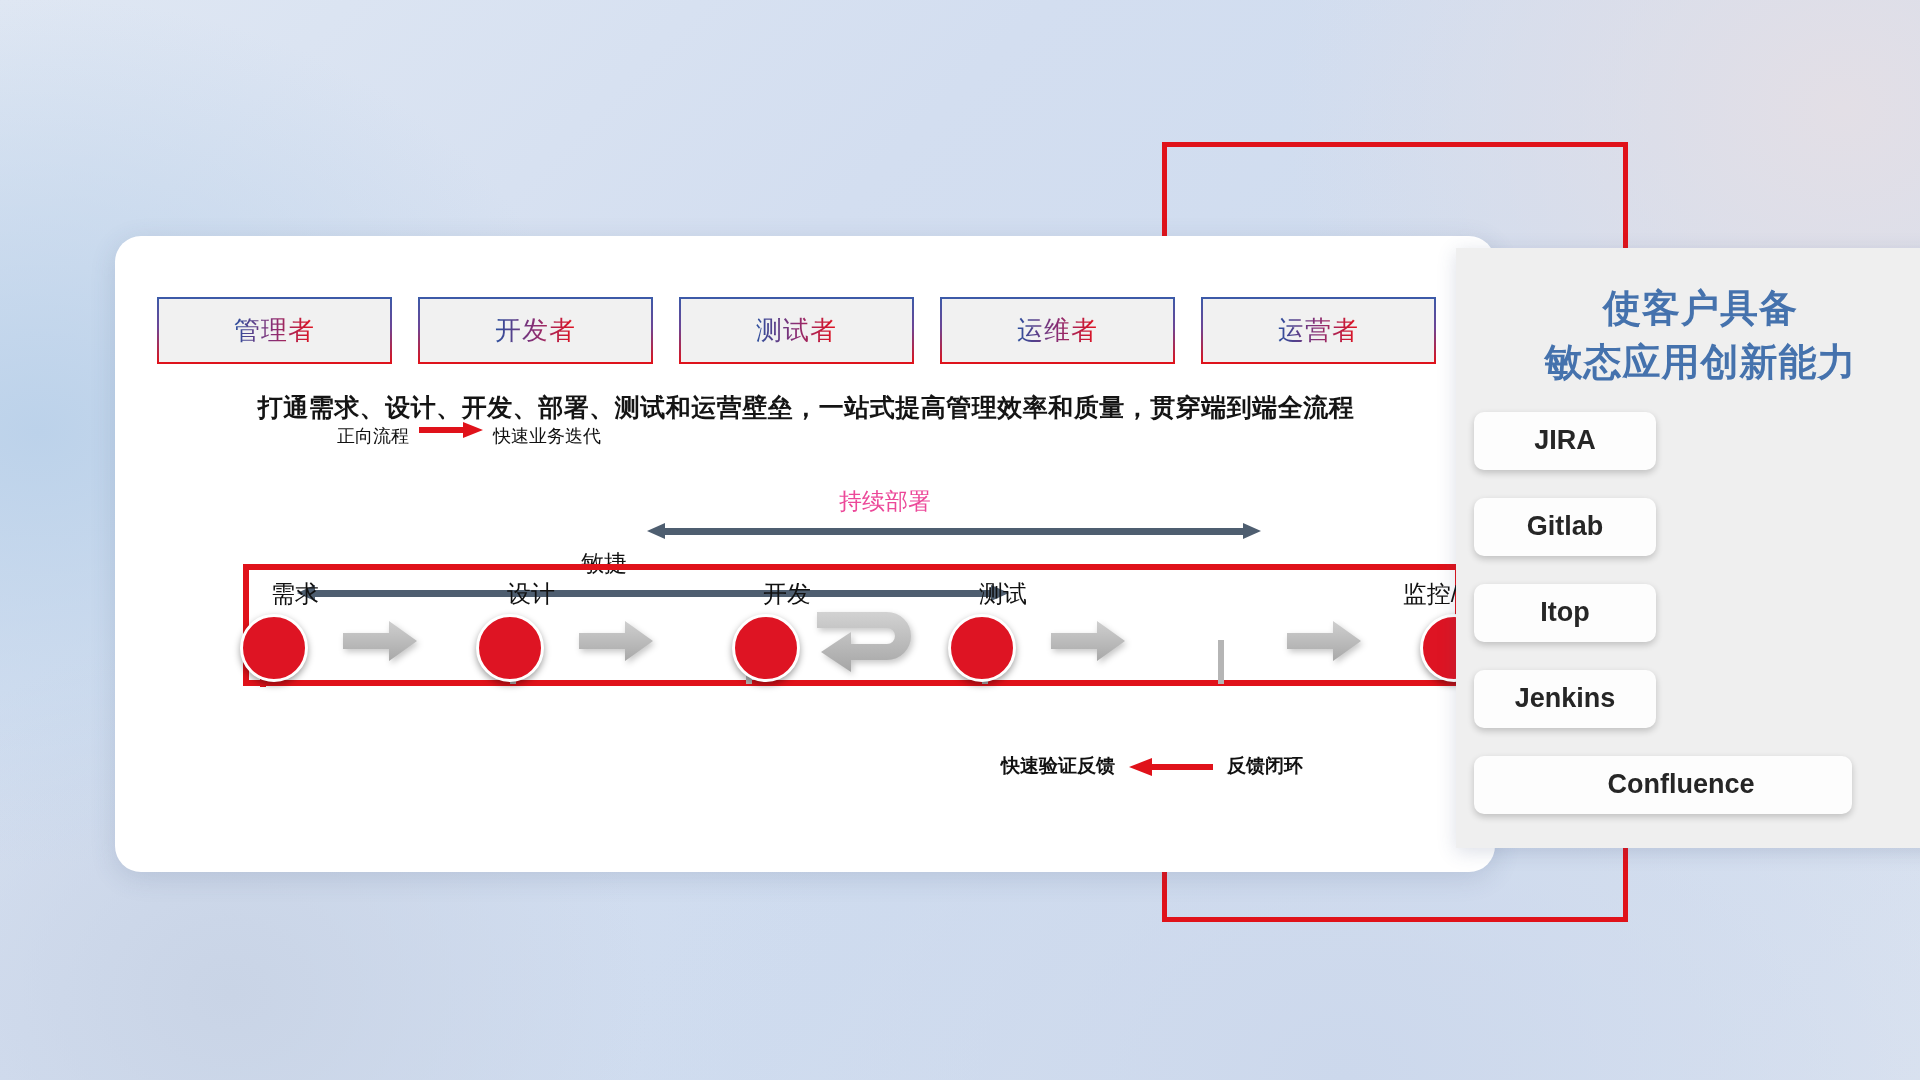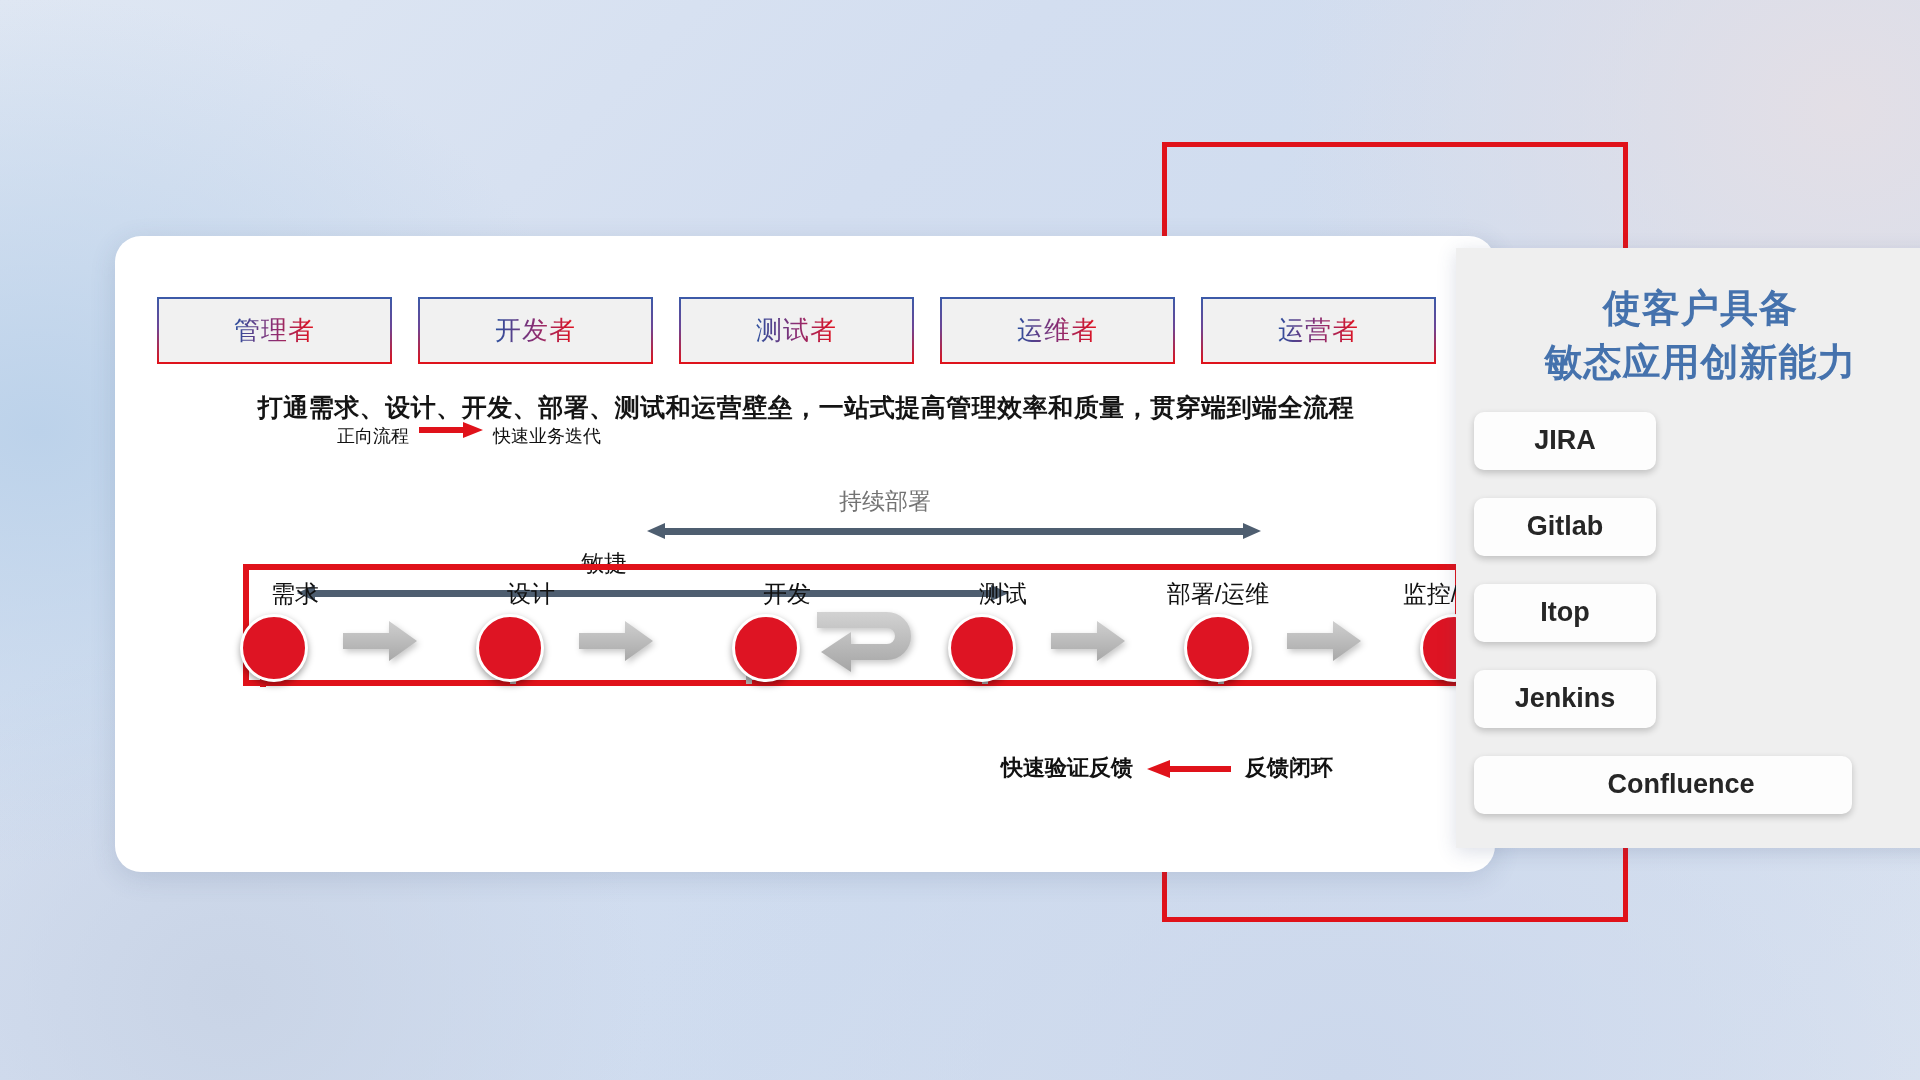--- a/index.html
+++ b/index.html
@@ -58,36 +58,36 @@
     white-space:nowrap;
   }
 
   
   .legend-fwd{
     position:absolute;left:222px;top:188px;display:flex;align-items:flex-start;gap:10px;
     font-size:18px;font-weight:400;color:#111;
   }
   .legend-bwd{
     position:absolute;left:886px;top:517px;display:flex;align-items:center;gap:14px;
-    font-size:22px;font-weight:700;color:#111;
+    font-size:19px;font-weight:700;color:#111;
   }
   .red-arrow-r{width:64px;height:11px;position:relative;}
   .red-arrow-r::before{content:"";position:absolute;left:0;top:3px;width:44px;height:6px;background:#e0121a;}
   .red-arrow-r::after{content:"";position:absolute;right:0;top:-2px;border-left:20px solid #e0121a;border-top:8px solid transparent;border-bottom:8px solid transparent;}
   .red-arrow-l{width:84px;height:11px;position:relative;}
   .red-arrow-l::before{content:"";position:absolute;right:0;top:3px;width:62px;height:6px;background:#e0121a;}
   .red-arrow-l::after{content:"";position:absolute;left:0;top:-3px;border-right:23px solid #e0121a;border-top:9px solid transparent;border-bottom:9px solid transparent;}
 
   
   .dbl-arrow{position:absolute;height:16px;}
   .dbl-arrow .shaft{position:absolute;left:16px;right:16px;top:5px;height:7px;background:#4e5e70;}
   .dbl-arrow .h-l{position:absolute;left:0;top:0;border-right:18px solid #4e5e70;border-top:8px solid transparent;border-bottom:8px solid transparent;}
   .dbl-arrow .h-r{position:absolute;right:0;top:0;border-left:18px solid #4e5e70;border-top:8px solid transparent;border-bottom:8px solid transparent;}
 
-  .lbl-deploy{position:absolute;left:724px;top:250px;font-size:23px;font-weight:400;color:#737373;}
+  .lbl-deploy{position:absolute;left:724px;top:250px;font-size:23px;font-weight:400;color:#ec4899;}
   .arrow-deploy{left:532px;top:287px;width:614px;}
   .lbl-agile{position:absolute;left:466px;top:312px;font-size:23px;font-weight:400;color:#111;}
   .arrow-agile{left:182px;top:349px;width:712px;}
 
   
   .loop-top{position:absolute;left:128px;top:328px;width:1218px;height:6px;background:#e0121a;}
   .loop-right{position:absolute;left:1340px;top:328px;width:6px;height:62px;background:#e0121a;}
   .loop-right-head{position:absolute;left:1329px;top:384px;border-top:22px solid #e0121a;border-left:14px solid transparent;border-right:14px solid transparent;}
   .loop-left{position:absolute;left:128px;top:328px;width:6px;height:122px;background:#e0121a;}
   .loop-bottom{position:absolute;left:128px;top:444px;width:1218px;height:6px;background:#e0121a;}
@@ -209,24 +209,20 @@
   <div class="stage" style="left:350px;">
     <div class="name">设计</div>
     <div class="dot"></div>
   </div>
   <div class="stage" style="left:606px;">
     <div class="name">开发</div>
     <div class="dot"></div>
   </div>
   <div class="stage" style="left:822px;">
     <div class="name">测试</div>
-    <div class="dot"></div>
-  </div>
-  <div class="stage" style="left:1058px;">
-    <div class="name">部署/运维</div>
     <div class="dot"></div>
   </div>
   <div class="stage" style="left:1294px;">
     <div class="name">监控/运营</div>
     <div class="dot"></div>
   </div>
 
   <svg class="gchev" style="left:228px;" viewBox="0 0 74 40">
     <defs>
         <linearGradient id="g1" x1="0" y1="0" x2="0" y2="1">

